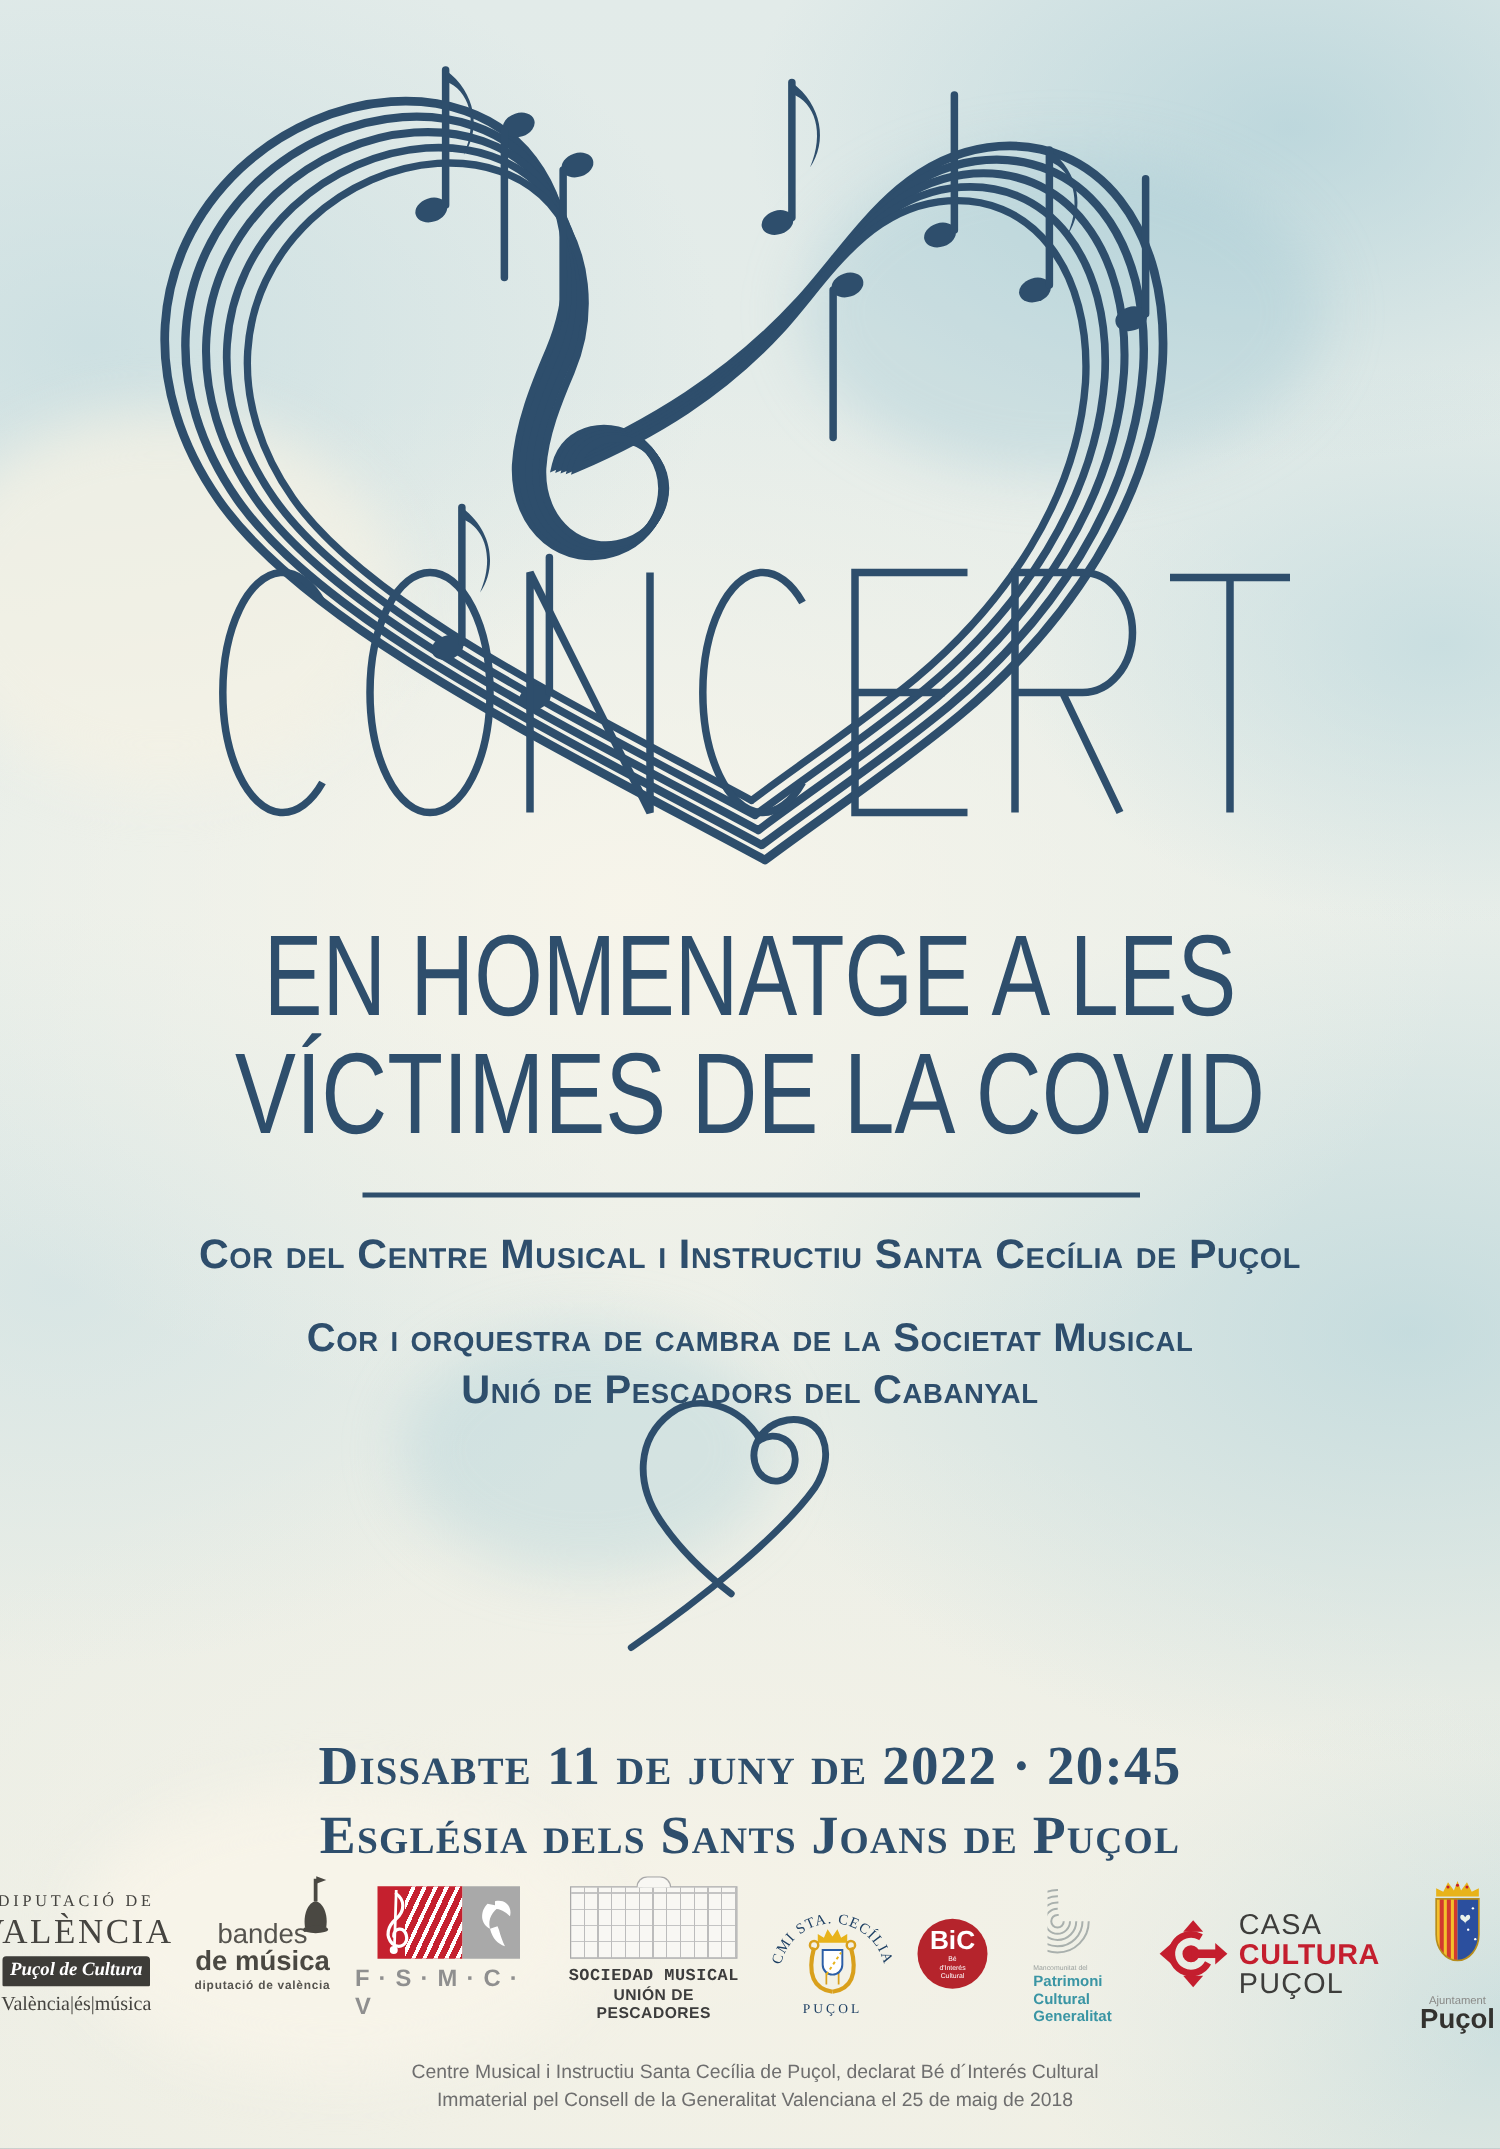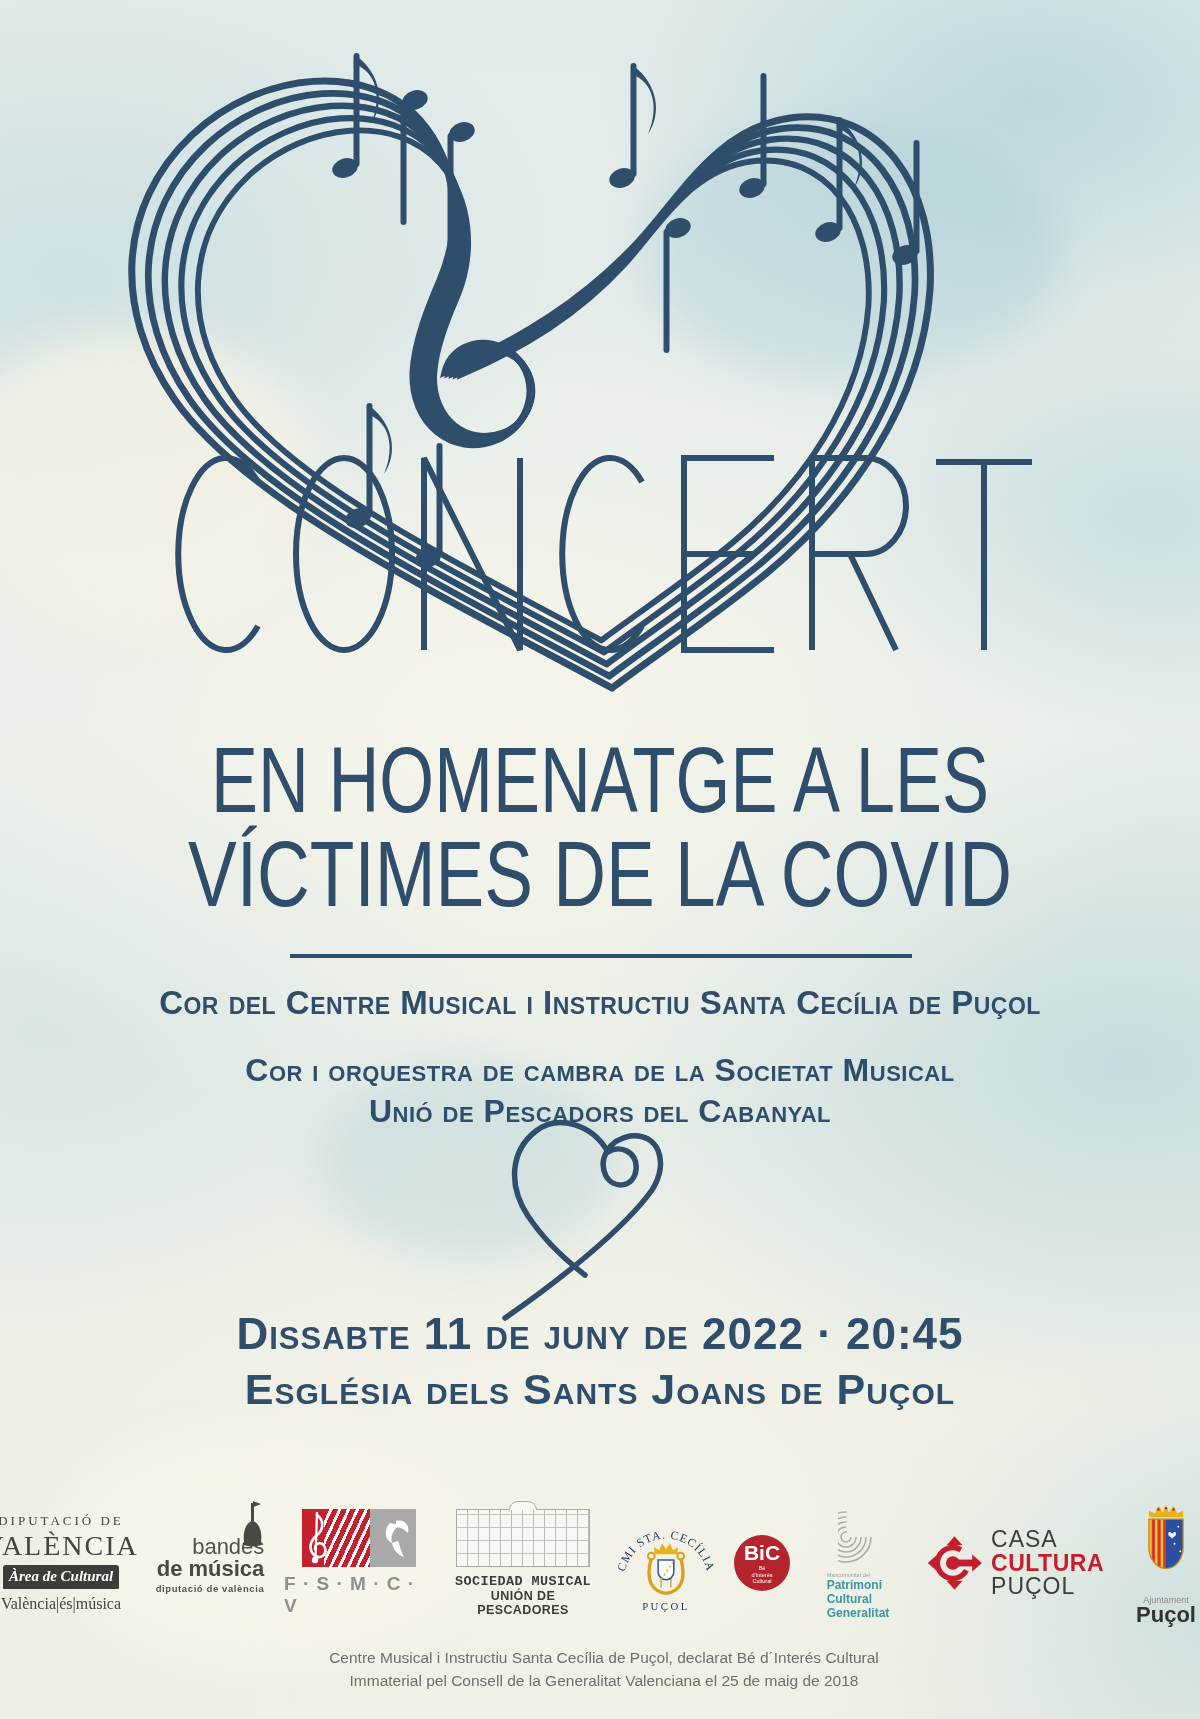--- a/index.html
+++ b/index.html
@@ -30,36 +30,36 @@
   .note-stem{stroke:#2e4e6c;stroke-width:6;stroke-linecap:round;}
   .lettering{stroke:#2e4e6c;stroke-width:6;fill:none;stroke-linecap:butt;}
   .subtitle-text{fill:#2e4e6c;font-family:"Liberation Sans",sans-serif;font-size:92px;font-weight:400;}
   .sr-only{position:absolute;width:1px;height:1px;overflow:hidden;clip:rect(0 0 0 0);white-space:nowrap;}
 
   .textblock{position:absolute;left:0;width:100%;text-align:center;color:#2e4e6c;z-index:2;}
   .ensembles{top:984px;}
   .ens-1{font-size:33px;font-weight:600;font-variant:small-caps;letter-spacing:.5px;margin:0 0 30px 0;}
   .ens-2{font-size:32px;font-weight:600;font-variant:small-caps;letter-spacing:.5px;margin:0;}
   .ens-3{font-size:32px;font-weight:600;font-variant:small-caps;letter-spacing:.5px;margin:4px 0 0 0;}
-  .dates{top:1309px;}
+  .dates{top:1387px;font-family:Liberation Serif, serif;}
   .date-line{font-size:44px;font-weight:600;font-variant:small-caps;letter-spacing:1px;margin:0;}
   .venue-line{font-size:43px;font-weight:600;font-variant:small-caps;letter-spacing:1px;margin:6px 0 0 0;}
 
   .logo-row{position:absolute;top:1502px;left:0;width:100%;z-index:2;display:flex;align-items:center;justify-content:center;gap:14px;}
   .logo{flex:0 0 auto;display:flex;flex-direction:column;align-items:center;}
 
   
   .dip{width:150px;color:#454440;font-family:"Liberation Serif",serif;text-align:center;}
   .dip-top{font-size:13px;letter-spacing:3px;}
   .dip-name{font-size:28px;letter-spacing:2px;margin-top:1px;}
   .dip-bar{margin-top:3px;background:#3d3c38;color:#fff;font-style:italic;font-weight:bold;font-size:15px;padding:3px 6px 4px;border-radius:3px 3px 1px 1px;}
   .dip-tag{margin-top:6px;font-size:16px;}
 
   
-  .bandes{width:120px;text-align:right;color:#55534e;position:relative;padding-top:2px;}
+  .bandes{width:120px;text-align:center;color:#55534e;position:relative;padding-top:2px;}
   .bandes-rows{line-height:1.0;}
   .bandes-l1{font-size:22px;}
   .bandes-l2{font-size:22px;font-weight:bold;color:#4a4842;}
   .bandes-l3{font-size:9.5px;font-weight:bold;letter-spacing:.6px;margin-top:4px;}
   .bandes-icon{position:absolute;right:2px;top:-34px;}
 
   
   .fsmcv{width:150px;}
   .fsmcv-mark{display:flex;}
   .fsmcv-red{width:68px;height:58px;background:#c5202e;position:relative;overflow:hidden;}
@@ -182,21 +182,21 @@
   <div class="textblock dates">
     <p class="date-line">Dissabte 11 de juny de 2022 · 20:45</p>
     <p class="venue-line">Església dels Sants Joans de Puçol</p>
   </div>
 
   <div class="logo-row">
 
     <div class="logo dip">
       <div class="dip-top">DIPUTACIÓ DE</div>
       <div class="dip-name">VALÈNCIA</div>
-      <div class="dip-bar">Àrea de Cultural</div>
+      <div class="dip-bar">Puçol de Cultura</div>
       <div class="dip-tag">València|és|música</div>
     </div>
 
     <div class="logo bandes">
       <svg class="bandes-icon" width="30" height="50" viewBox="0 0 30 50">
         <rect x="13" y="3" width="3" height="18" fill="#4a4842"></rect>
         <path d="M15,1 l8,3 l-8,3 z" fill="#4a4842"></path>
         <path d="M6,42 C4,28 11,21 14.5,21 C18,21 25,28 23,42 Z" fill="#4a4842"></path>
         <ellipse cx="14.5" cy="43.5" rx="10" ry="3" fill="#4a4842"></ellipse>
       </svg>

